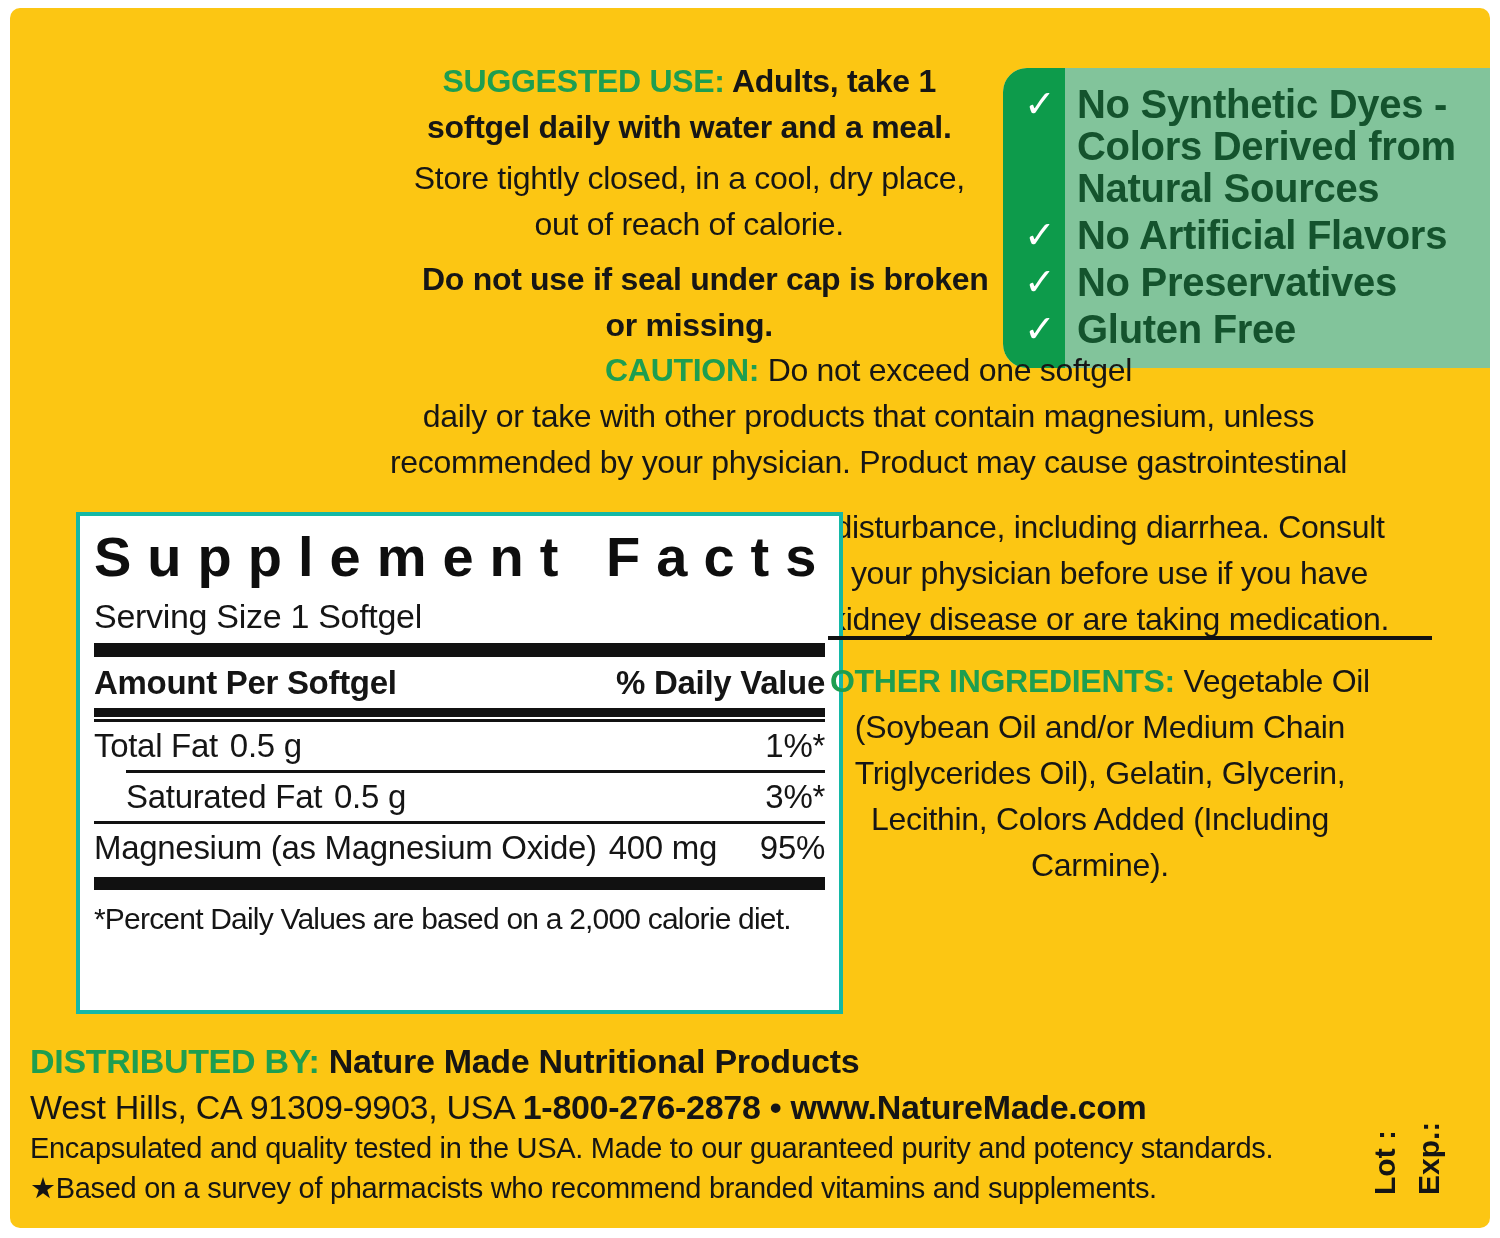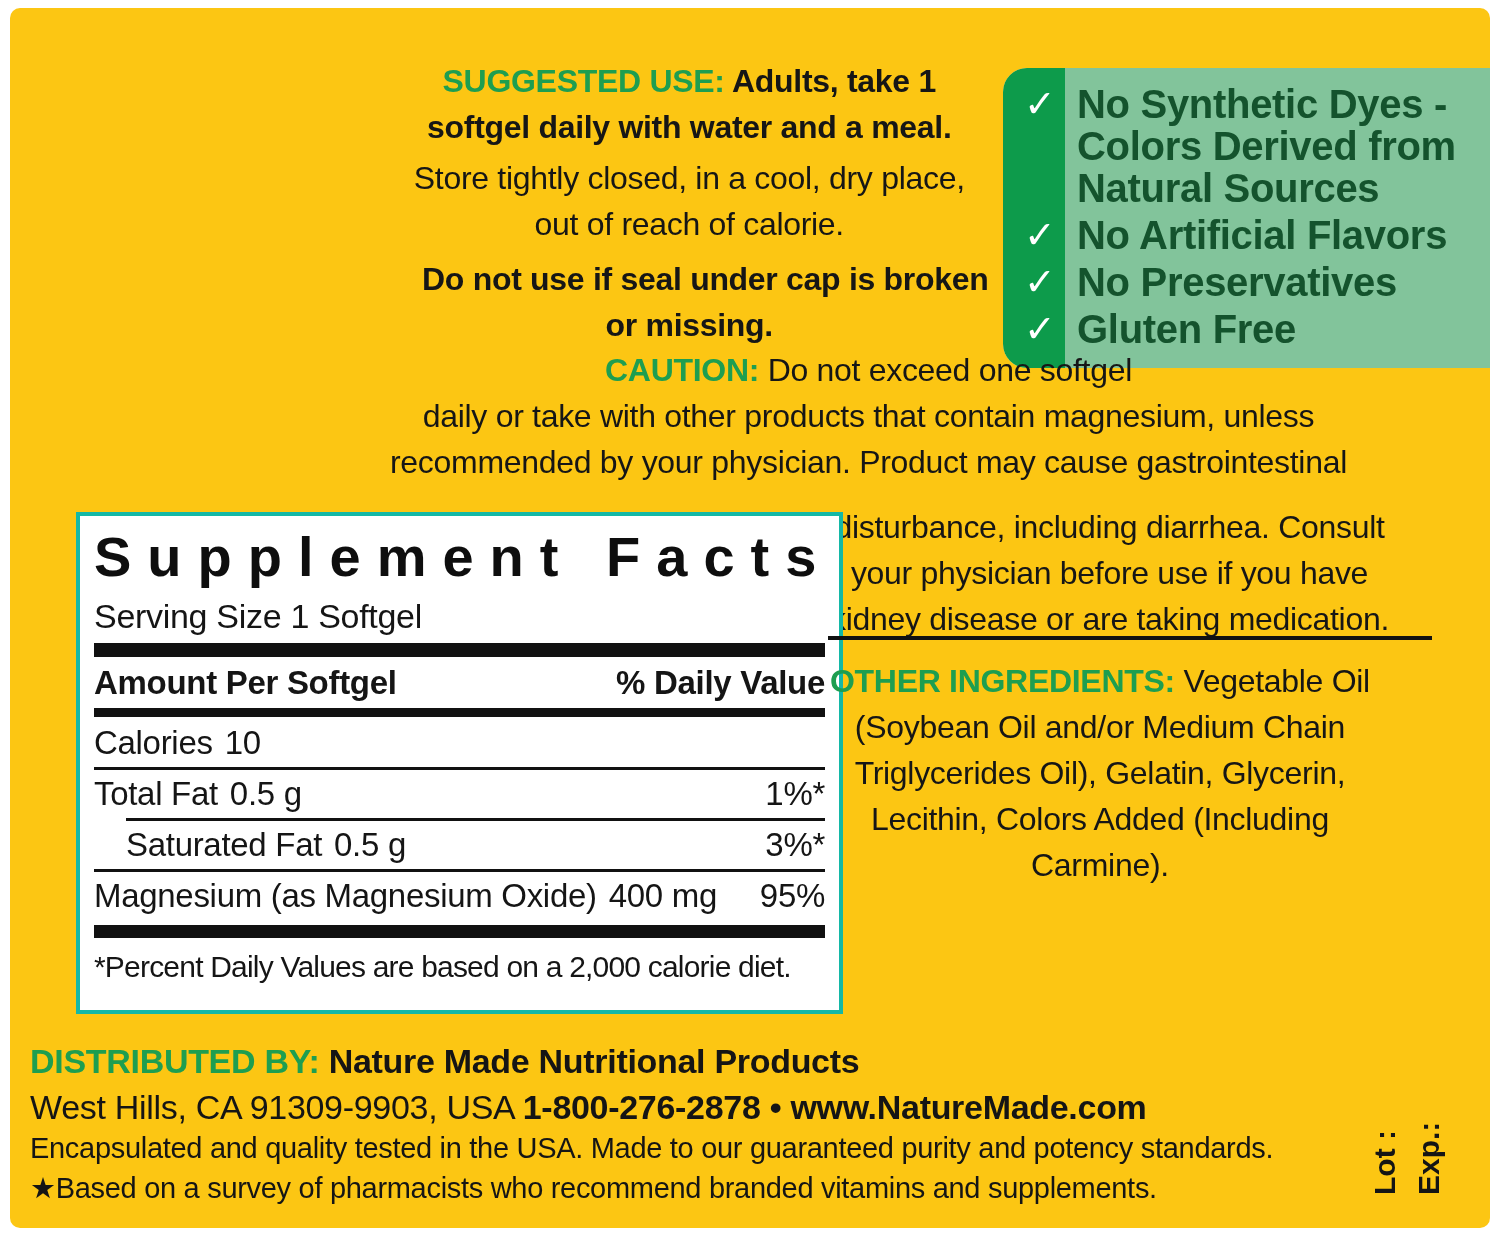--- a/index.html
+++ b/index.html
@@ -117,24 +117,20 @@
 
   <div class="abs sf-box">
     <div class="sf-title">Supplement Facts</div>
     <div class="sf-serving">Serving Size 1 Softgel</div>
     <div class="bar-thick"></div>
     <div class="sf-header">
       <span>Amount Per Softgel</span>
       <span>% Daily Value</span>
     </div>
     <div class="bar-med"></div>
-    <div class="sf-row">
-      <span><span>Calories</span><span class="amt">10</span></span>
-      <span></span>
-    </div>
     <div class="rule"></div>
     <div class="sf-row">
       <span><span>Total Fat</span><span class="amt">0.5 g</span></span>
       <span>1%*</span>
     </div>
     <div class="rule indent"></div>
     <div class="sf-row indent">
       <span><span>Saturated Fat</span><span class="amt">0.5 g</span></span>
       <span>3%*</span>
     </div>

